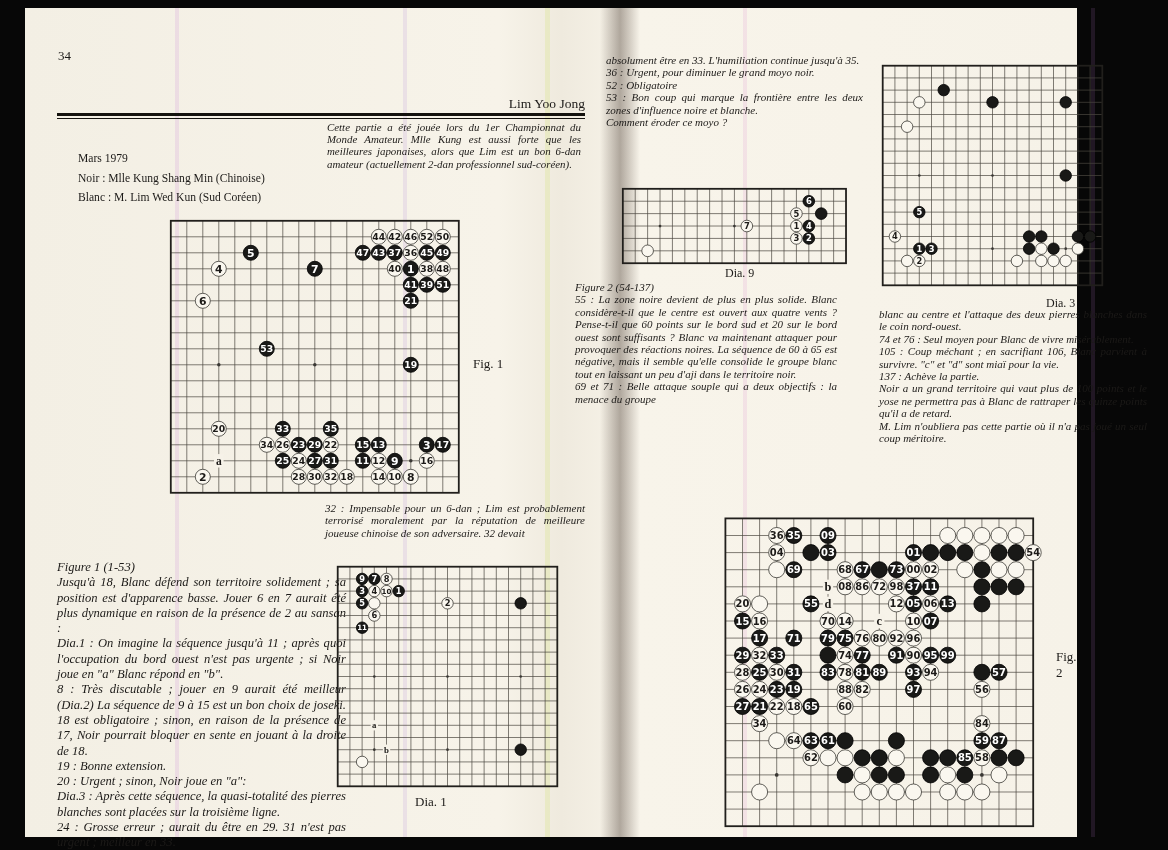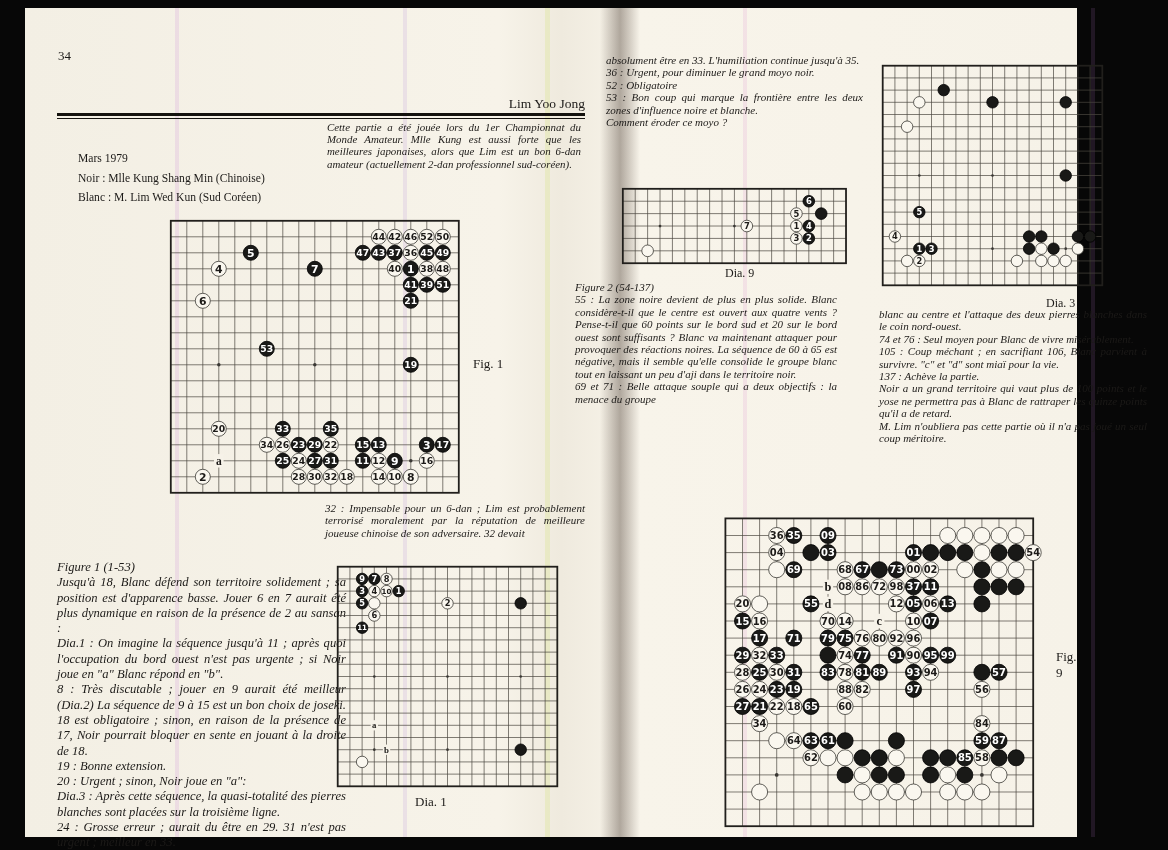--- a/index.html
+++ b/index.html
@@ -710,15 +710,15 @@
           <text x="60.705000000000005" y="26.505000000000003" dy="0.36em" text-anchor="middle" font-size="9.918" font-weight="bold" font-family="DejaVu Sans, sans-serif" fill="#1c1a18">36</text>
           <circle cx="197.50500000000002" cy="77.805" r="8.037" fill="#191917" stroke="#000" stroke-width="0.8"></circle>
           <text x="197.50500000000002" y="77.805" dy="0.36em" text-anchor="middle" font-size="9.918" font-weight="bold" font-family="DejaVu Sans, sans-serif" fill="#ffffff">37</text>
           <rect x="106.87500000000001" y="70.623" width="10.26" height="14.364" fill="#f6f2e8"></rect>
           <text x="112.00500000000001" y="77.805" dy="0.34em" text-anchor="middle" font-size="12.312000000000001" font-weight="bold" font-family="Liberation Serif, serif" fill="#1c1a18">b</text>
           <rect x="106.87500000000001" y="87.723" width="10.26" height="14.364" fill="#f6f2e8"></rect>
           <text x="112.00500000000001" y="94.905" dy="0.34em" text-anchor="middle" font-size="12.312000000000001" font-weight="bold" font-family="Liberation Serif, serif" fill="#1c1a18">d</text>
           <rect x="158.175" y="104.82300000000001" width="10.26" height="14.364" fill="#f6f2e8"></rect>
           <text x="163.305" y="112.00500000000001" dy="0.34em" text-anchor="middle" font-size="12.312000000000001" font-weight="bold" font-family="Liberation Serif, serif" fill="#1c1a18">c</text>
         </svg></div>
-    <div class="abs caption" style="left:1031px;top:641px;">Fig. 9</div>
+    <div class="abs caption" style="left:1031px;top:641px;">Fig. 2</div>
   </div>
 </div>
 
 </body></html>

